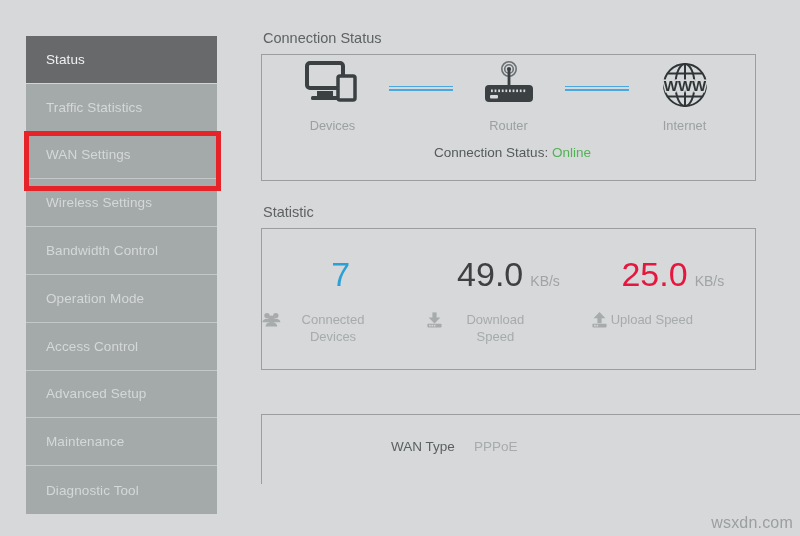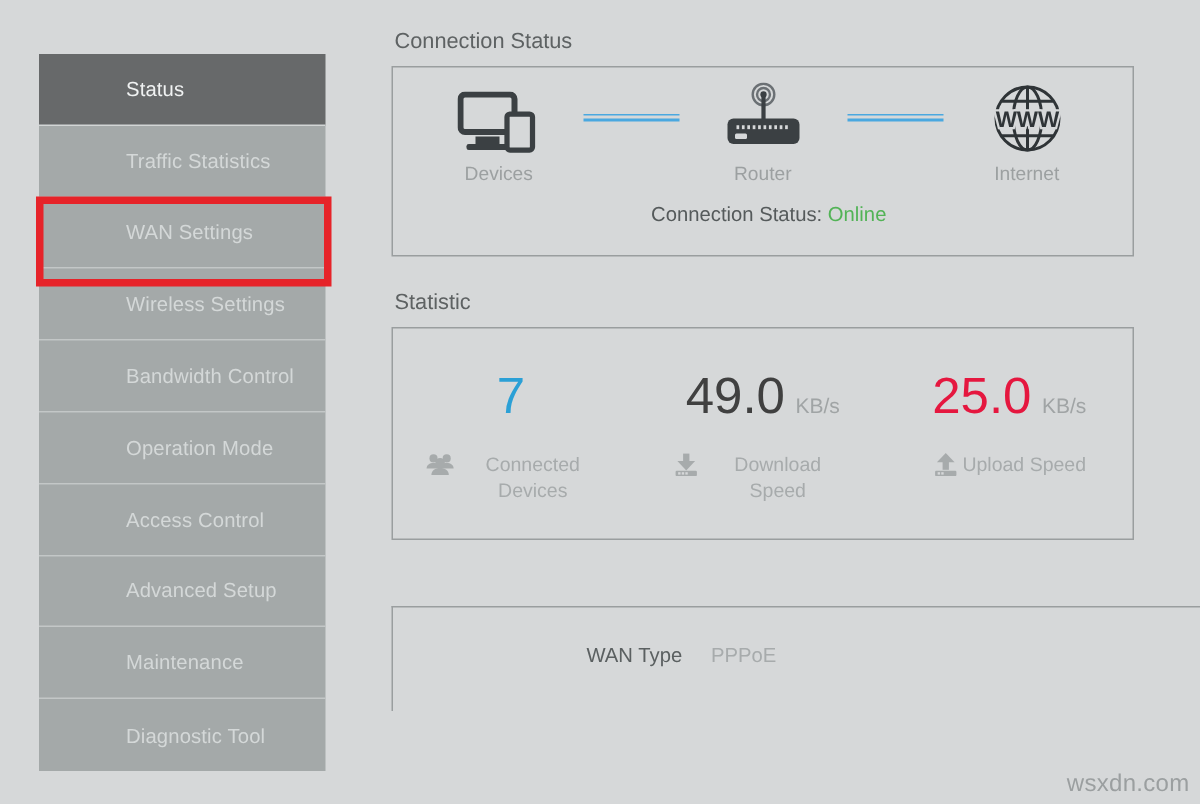--- a/index.html
+++ b/index.html
@@ -26,21 +26,21 @@
   .nav-item {
     height: 47.8px;
     display: flex;
     align-items: center;
     background: #a4a9a9;
     color: #d4d8d8;
     font-size: 13.5px;
     letter-spacing: 0.1px;
     box-sizing: border-box;
     border-bottom: 1px solid #c3c7c7;
-    padding-left: 58px;
+    padding-left: 20px;
   }
   .nav-item:last-child { border-bottom: none; }
   .nav-item.active {
     background: #67696a;
     color: #f0f2f2;
     border-bottom: 1px solid #d2d5d5;
   }
   #highlight-box {
     position: absolute;
     left: 24px;
@@ -49,21 +49,21 @@
     height: 50px;
     border: 5px solid #e62329;
     box-sizing: content-box;
     pointer-events: none;
   }
 
   
   #main {
     position: absolute;
     left: 261px;
-    top: 20px;
+    top: 30px;
     width: 500px;
   }
   .section-title {
     font-size: 14.5px;
     color: #5e6263;
     margin: 0 0 8px 2px;
     font-weight: normal;
   }
   .panel {
     border: 1px solid #9a9e9f;
@@ -83,21 +83,21 @@
     box-sizing: border-box;
   }
   .node {
     width: 112px;
     text-align: center;
     position: relative;
   }
   .node .glyph {
     height: 52px;
     display: flex;
-    align-items: flex-end;
+    align-items: flex-start;
     justify-content: center;
   }
   .node .caption {
     font-size: 12.8px;
     color: #9ca0a1;
     margin-top: 5px;
   }
   .link-line {
     width: 64px;
     height: 52px;
@@ -148,21 +148,20 @@
     font-weight: normal;
   }
   .stat .unit {
     font-size: 14px;
     color: #a0a4a5;
   }
   .stat .label-row {
     margin-top: 12px;
     display: flex;
     align-items: flex-start;
-    justify-content: center;
     gap: 3px;
   }
   .stat .label-text {
     font-size: 13px;
     color: #a7abac;
     line-height: 17px;
     text-align: center;
     max-width: 98px;
   }
   .stat .stat-icon {

